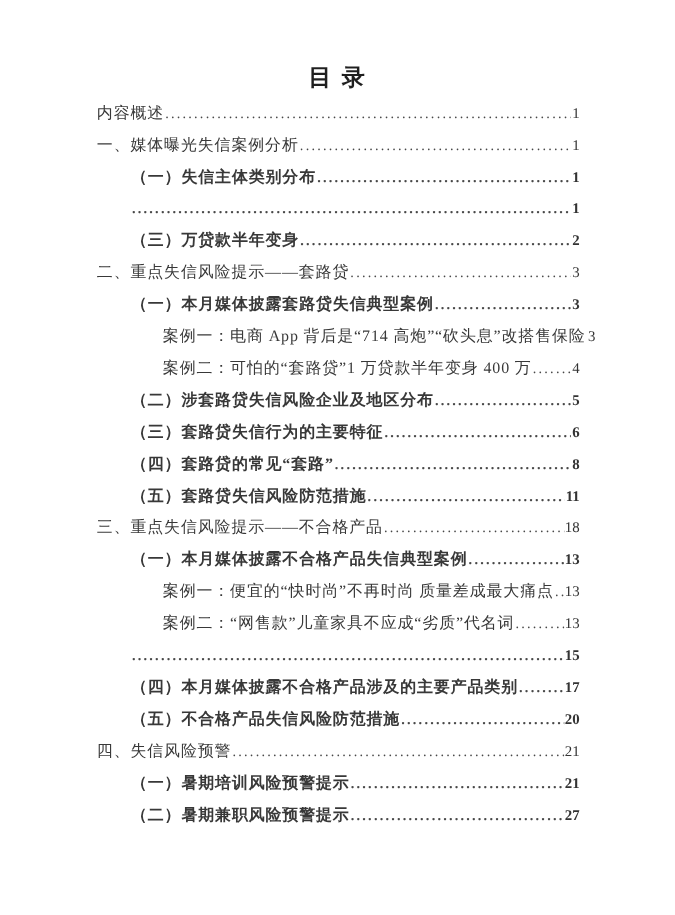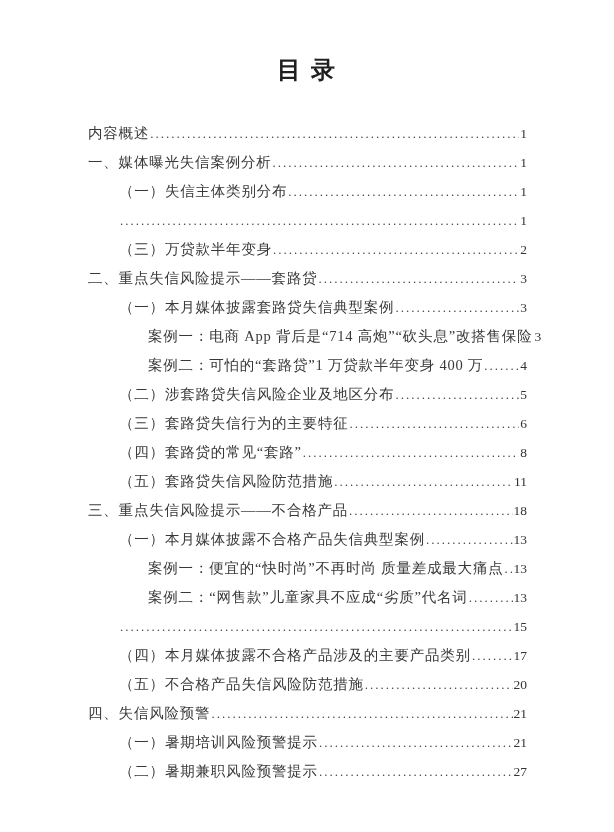--- a/index.html
+++ b/index.html
@@ -17,42 +17,41 @@
   .page {
     position: relative;
     width: 614px;
     height: 832px;
     background: #ffffff;
     box-sizing: border-box;
   }
   .doc-title {
     margin: 52px 0 0 0;
     text-align: center;
-    font-size: 24px;
+    font-size: 21px;
     line-height: 36px;
     font-weight: bold;
     color: #1f1f1f;
     letter-spacing: 2px;
   }
   .toc {
-    margin-top: 31px;
     padding-left: 88px;
     padding-right: 87px;
   }
   .toc-row {
     display: flex;
     align-items: baseline;
     height: 29px;
     line-height: 29px;
     font-size: 14.5px;
     letter-spacing: 0.8px;
     white-space: nowrap;
     color: #383838;
   }
-  .toc-row.lvl1 { padding-left: 31px; }
+  .toc-row.lvl1 { padding-left: 31px; font-weight: bold; }
   .toc-row.lvl2 { padding-left: 60px; }
   .toc-label {
     flex: 0 0 auto;
   }
   .toc-dots {
     flex: 1 1 auto;
     overflow: hidden;
     margin: 0 1px;
     font-size: 13px;
     letter-spacing: 2px;

